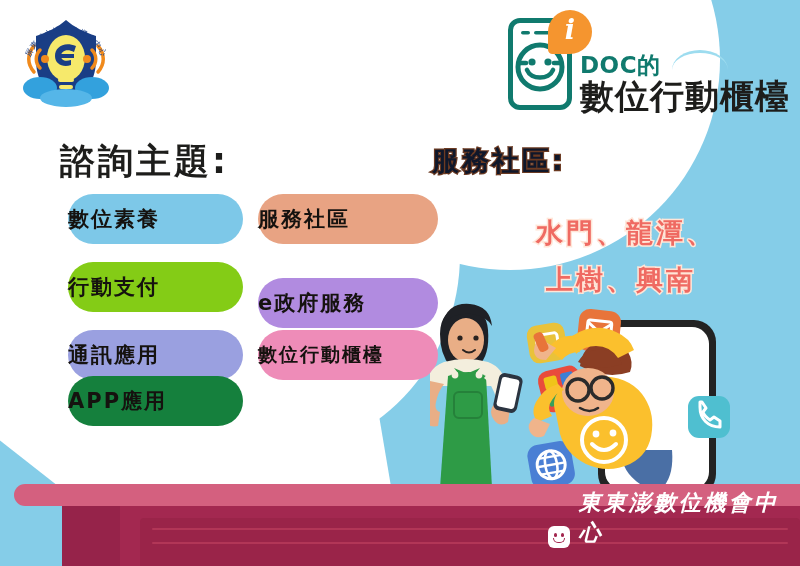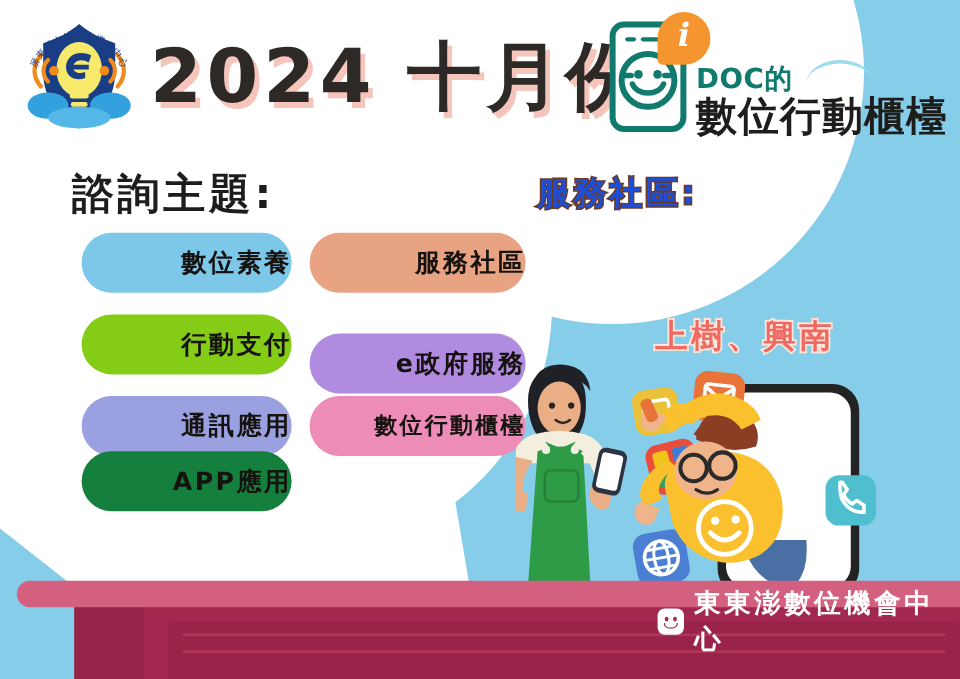--- a/index.html
+++ b/index.html
@@ -99,30 +99,30 @@
 
   
   .topics-head {
     position:absolute; left:60px; top:138px;
     font-size:35px; font-weight:bold; color:#1d1d1b; letter-spacing:3px;
     font-family:"DejaVu Sans", sans-serif;
   }
   .pill {
     position:absolute;
     height:50px; border-radius:26px;
-    display:flex; align-items:center; justify-content:flex-end;
+    display:flex; align-items:center; justify-content:flex-start;
     font-size:21px; font-weight:bold; color:#15120f; letter-spacing:2px;
     font-family:"DejaVu Sans", sans-serif;
   }
 
   
   .service-head {
-    position:absolute; left:448px; top:143px;
+    position:absolute; left:432px; top:143px;
     font-size:27px; font-weight:bold; letter-spacing:3px;
-    color:#1d4ed8;
+    color:#0f172a;
     -webkit-text-stroke:2.4px #6b3a22;
     paint-order:stroke fill;
     font-family:"DejaVu Sans", sans-serif;
   }
   .service-line {
     position:absolute;
     font-size:27px; font-weight:bold; letter-spacing:3px;
     color:#ef6a62;
     -webkit-text-stroke:3px #ffe6d8;
     paint-order:stroke fill;
@@ -149,21 +149,21 @@
     background:#9a2449; border-radius:4px 4px 0 0;
   }
   .desk-groove {
     position:absolute; left:152px; width:636px; height:2px;
     background:#b23657; border-radius:2px;
   }
 
   
   .footer {
     position:absolute; left:548px; bottom:18px;
-    display:flex; align-items:center; gap:9px;
+    display:flex; align-items:flex-end; gap:9px;font-style:italic;
   }
   .footer-mark {
     width:22px; height:22px; border-radius:6px; background:#fff;
     position:relative;
   }
   .footer-mark .eye { position:absolute; width:3.5px;height:3.5px;background:#a32850;border-radius:50%; top:7px;}
   .footer-mark .eye.l{left:5.5px;} .footer-mark .eye.r{right:5.5px;}
   .footer-mark .mouth{position:absolute;left:5px;right:5px;top:12px;height:5px;border:1.6px solid #a32850;border-top:0;border-radius:0 0 9px 9px;}
   .footer-text {
     font-size:22px; font-weight:bold; color:#ffffff; letter-spacing:3px;
@@ -212,21 +212,20 @@
     <div class="logo-ring-text">
       <svg viewBox="0 0 104 104" width="104" height="104">
         <path id="ringpath" d="M16 50 A38 38 0 0 1 88 50" fill="none"></path>
         <text font-size="8" fill="#1a3e85" font-family="DejaVu Sans, sans-serif">
           <textPath href="#ringpath" startOffset="50%" text-anchor="middle">屏東縣內埔數位機會中心</textPath>
         </text>
       </svg>
     </div>
   </div>
 
-  <div class="title-main">2024 十月份</div>
 
   <div class="doc-block">
     <div class="doc-phone">
       <svg viewBox="0 0 54 82" width="54" height="82">
         <rect x="8" y="8" width="9" height="3.6" rx="1.8" fill="#107a6e"></rect>
         <rect x="21" y="8" width="18" height="3.6" rx="1.8" fill="#107a6e"></rect>
         <circle cx="27" cy="44" r="22" fill="none" stroke="#107a6e" stroke-width="5"></circle>
         <circle cx="19" cy="39" r="3.6" fill="#107a6e"></circle>
         <circle cx="35" cy="39" r="3.6" fill="#107a6e"></circle>
         <path d="M14 47 C18 57 36 57 40 47" fill="none" stroke="#107a6e" stroke-width="4.6" stroke-linecap="round"></path>
@@ -261,20 +260,21 @@
       </div>
       <div class="pill" style="left: 258px; top: 330px; width: 180px; background: rgb(238, 140, 184);">
         <span style="font-size: 19px;">數位行動櫃檯</span>
       </div>
       <div class="pill" style="left: 68px; top: 376px; width: 175px; background: #15803d;">
         <span>APP應用</span>
       </div>
     </div>
 
   <div class="service-head">服務社區:</div>
+  <div class="service-line l1">水門、龍潭、</div>
   <div class="service-line l2">上樹、興南</div>
 
   <div class="illus">
     <svg viewBox="0 0 370 230" width="370" height="230">
 
       <g>
         <rect x="168" y="24" width="118" height="176" rx="22" fill="#232323"></rect>
         <rect x="175" y="31" width="104" height="162" rx="17" fill="#ffffff"></rect>
       </g>
 

